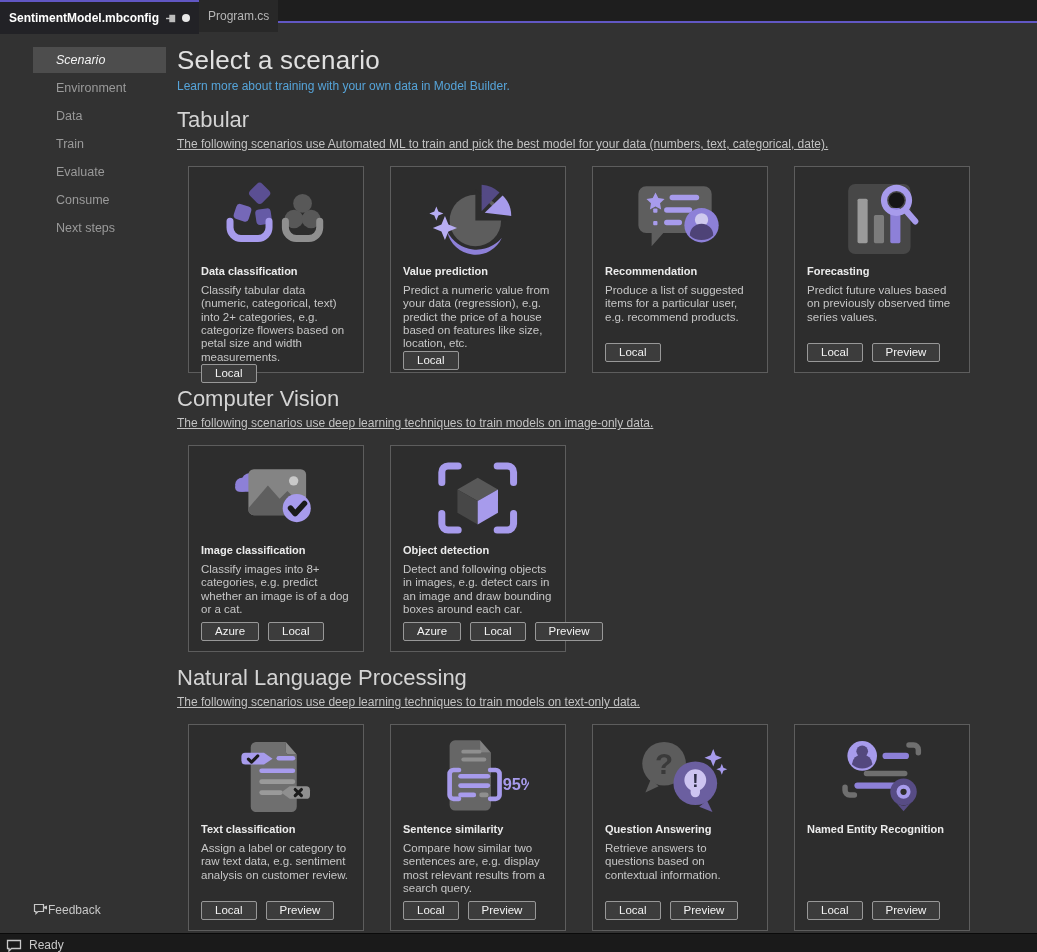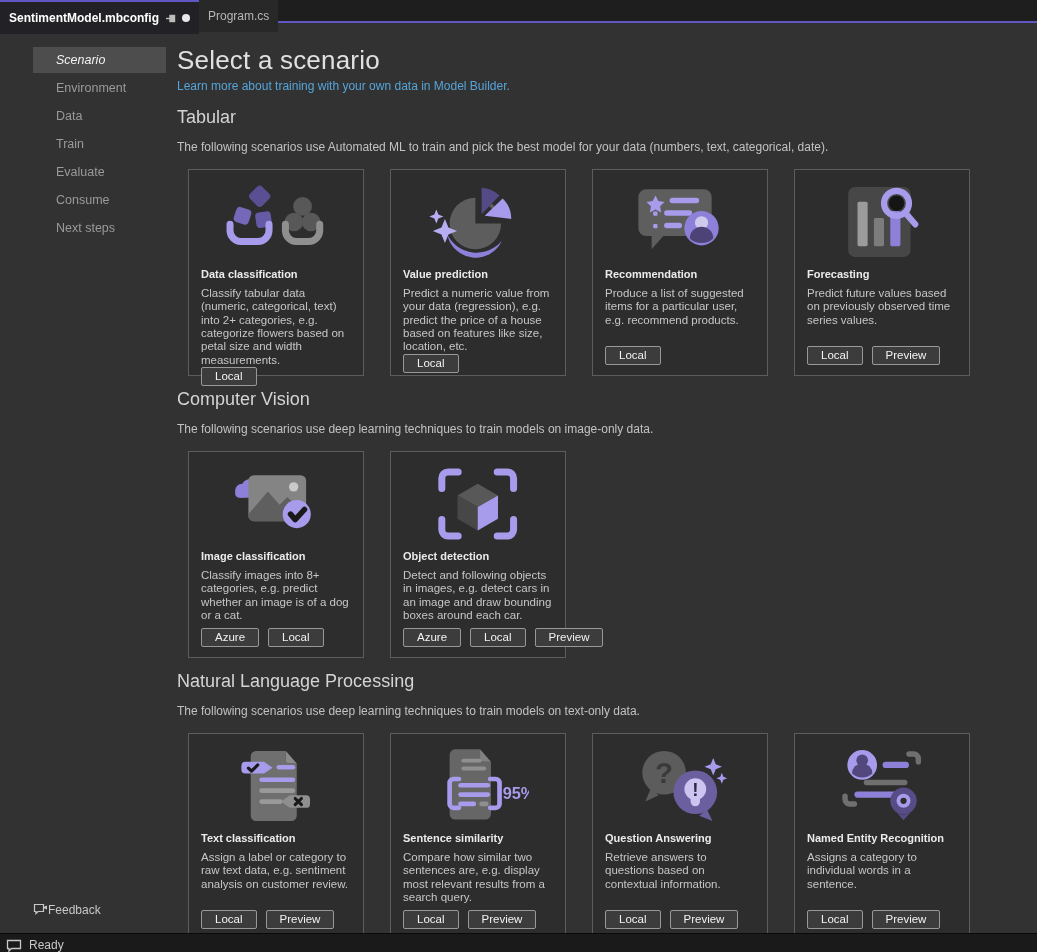--- a/index.html
+++ b/index.html
@@ -38,22 +38,22 @@
   .nav-item.active { background:#4d4d4d; color:#f2f2f2;font-style:italic; }
   .feedback {
     margin-top:auto; margin-bottom:16px; margin-left:33px;
     display:flex; gap:0; font-size:12px; color:#c8c8c8; cursor:pointer;
   }
 
   .content { flex:1; padding:22px 0 0 2px; overflow:hidden; }
   .page-title { font-size:26px; font-weight:400; color:#e0e0e0; letter-spacing:.2px; }
   .learn-link { display:inline-block; margin-top:3px; font-size:12px; color:var(--link, #56a4d9); text-decoration:none; cursor:pointer; }
   .section { margin-top:13px; }
-  .section-title { font-size:18px; font-weight:400; color:#d4d4d4; }
-  .section-desc { font-size:12px; color:#c2c2c2; margin-top:12px; }
+  .section-title { font-size:22px; font-weight:400; color:#d4d4d4; }
+  .section-desc { font-size:12px; color:#c2c2c2; margin-top:4px;text-decoration:underline; }
   .cards { display:flex; gap:26px; margin:15px 0 0 11px; }
 
   .card {
     width:176px; height:207px; background:#2d2d2d; border:1px solid #5d5d5d;
     padding:11px 12px 10px; display:flex; flex-direction:column; cursor:pointer;
   }
   .card-icon { height:82px; display:flex; align-items:center; justify-content:center; flex-shrink:0; }
   .card-icon svg { height:78px; }
   .card-title { font-size:11px; font-weight:bold; color:#ebebeb; margin-top:5px; }
   .card-desc { font-size:11.5px; color:#c6c6c6; line-height:1.16; margin-top:7px; }
@@ -353,21 +353,20 @@
                 <rect x="42" y="42" width="56" height="7" rx="3.5" fill="#6f6f6f"></rect>
                 <rect x="30" y="57" width="55" height="8" rx="4" fill="#8d80d8"></rect>
                 <path d="M30 73 h-6 a6 6 0 0 1 -6 -6 v-4" fill="none" stroke="#6f6f6f" stroke-width="7" stroke-linecap="round"></path>
                 <circle cx="93" cy="69" r="17" fill="#574c85"></circle>
                 <path d="M81 80 q12 13 24 0 l-12 14 z" fill="#574c85"></path>
                 <circle cx="93" cy="69" r="9" fill="#a79bec"></circle>
                 <circle cx="93" cy="69" r="4" fill="#2d2d2d"></circle>
               </svg>
             </div>
             <div class="card-title">Named Entity Recognition</div>
-            <div class="card-desc">Assigns a category to individual words in a sentence.</div>
             <div class="card-buttons">
               <button class="btn">Local</button>
               <button class="btn">Preview</button>
             </div>
           </div>
 
         </div>
       </div>
 
     </div>

